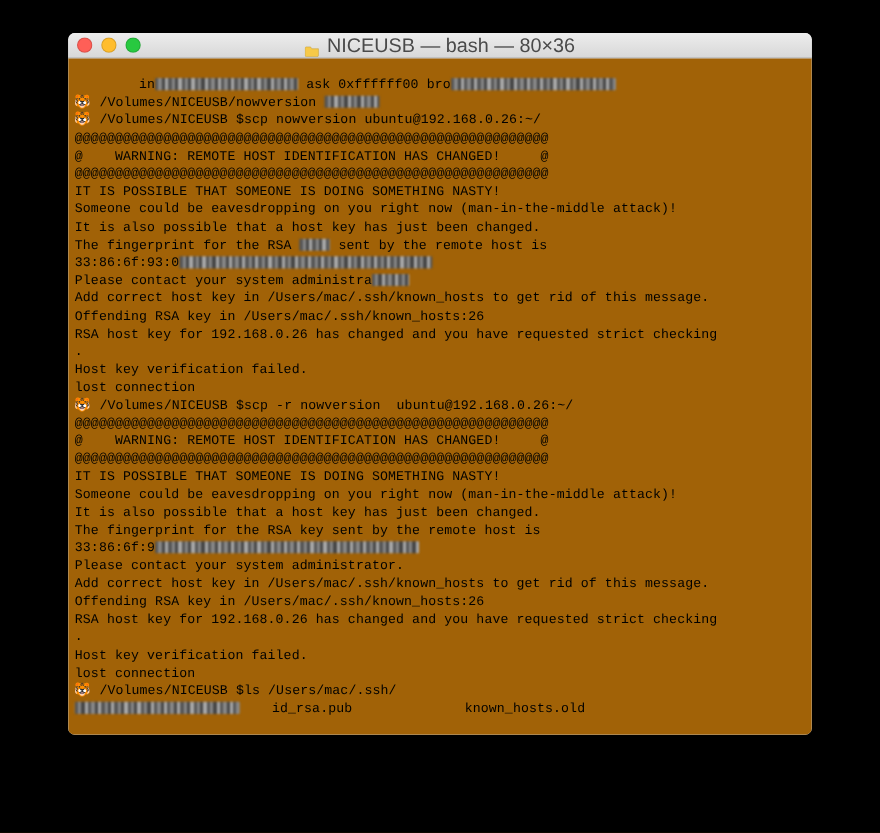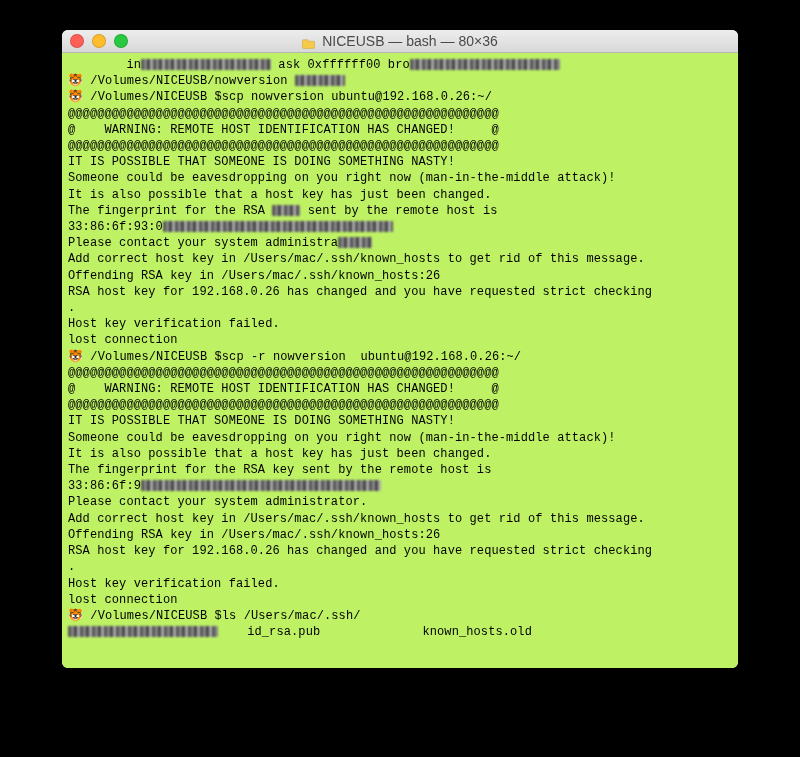--- a/index.html
+++ b/index.html
@@ -44,38 +44,38 @@
     border-radius: 50%;
   }
   .dot.red    { background: #ff5f57; border: 0.5px solid rgba(0,0,0,0.15); }
   .dot.yellow { background: #ffbd2e; border: 0.5px solid rgba(0,0,0,0.15); }
   .dot.green  { background: #28c940; border: 0.5px solid rgba(0,0,0,0.15); }
   .title-wrap {
     position: absolute;
     left: 0; right: 0;
     text-align: center;
     font-family: -apple-system, "Helvetica Neue", Arial, sans-serif;
-    font-size: 14px;
+    font-size: 18px;
     color: #4a4a4a;
     pointer-events: none;
     display: flex;
     align-items: center;
     justify-content: center;
     gap: 6px;
   }
   .folder-icon {
     width: 14px;
     height: 11px;
     display: inline-block;
   }
   .terminal {
     flex: 1;
-    background: #bef264;
+    background: #a16207;
     color: #000;
-    padding: 4px 6px 4px 6px;
+    padding: 16px 6px 4px 6px;
     white-space: pre-wrap;
     word-break: break-all;
     line-height: 16.2px;
     letter-spacing: 0.1px;
     overflow: hidden;
   }
   .line { display: block; }
   .prompt-emoji { display:inline-block; }
   .path { text-decoration-color: rgba(0,0,0,0.4); }
   .blur {

